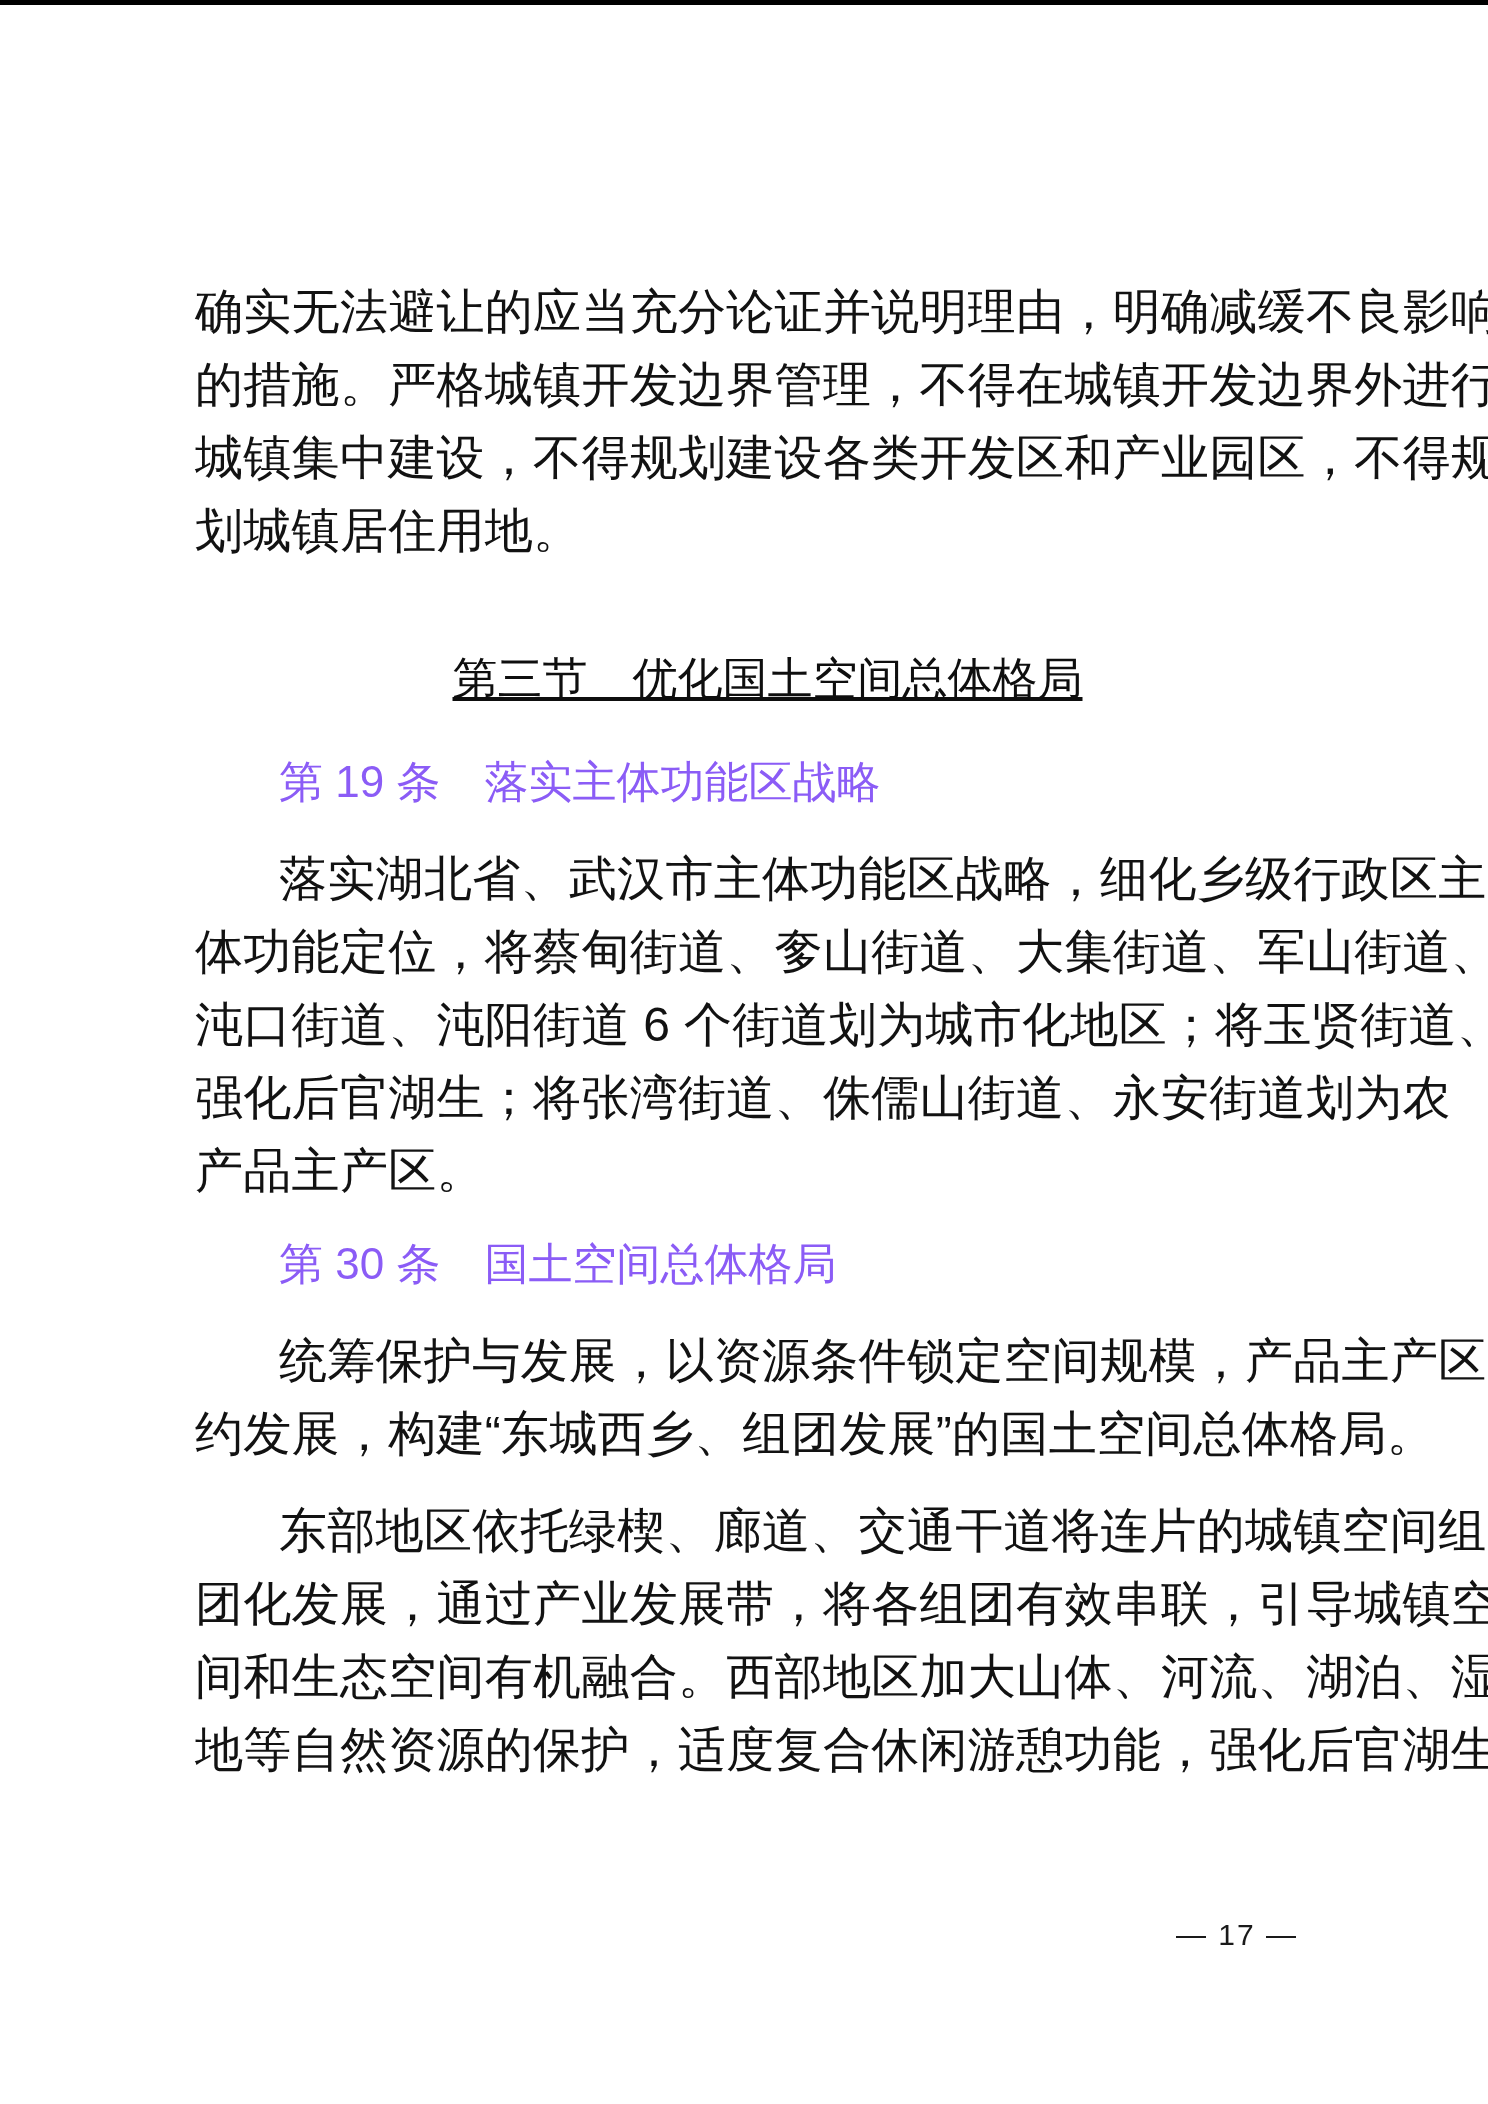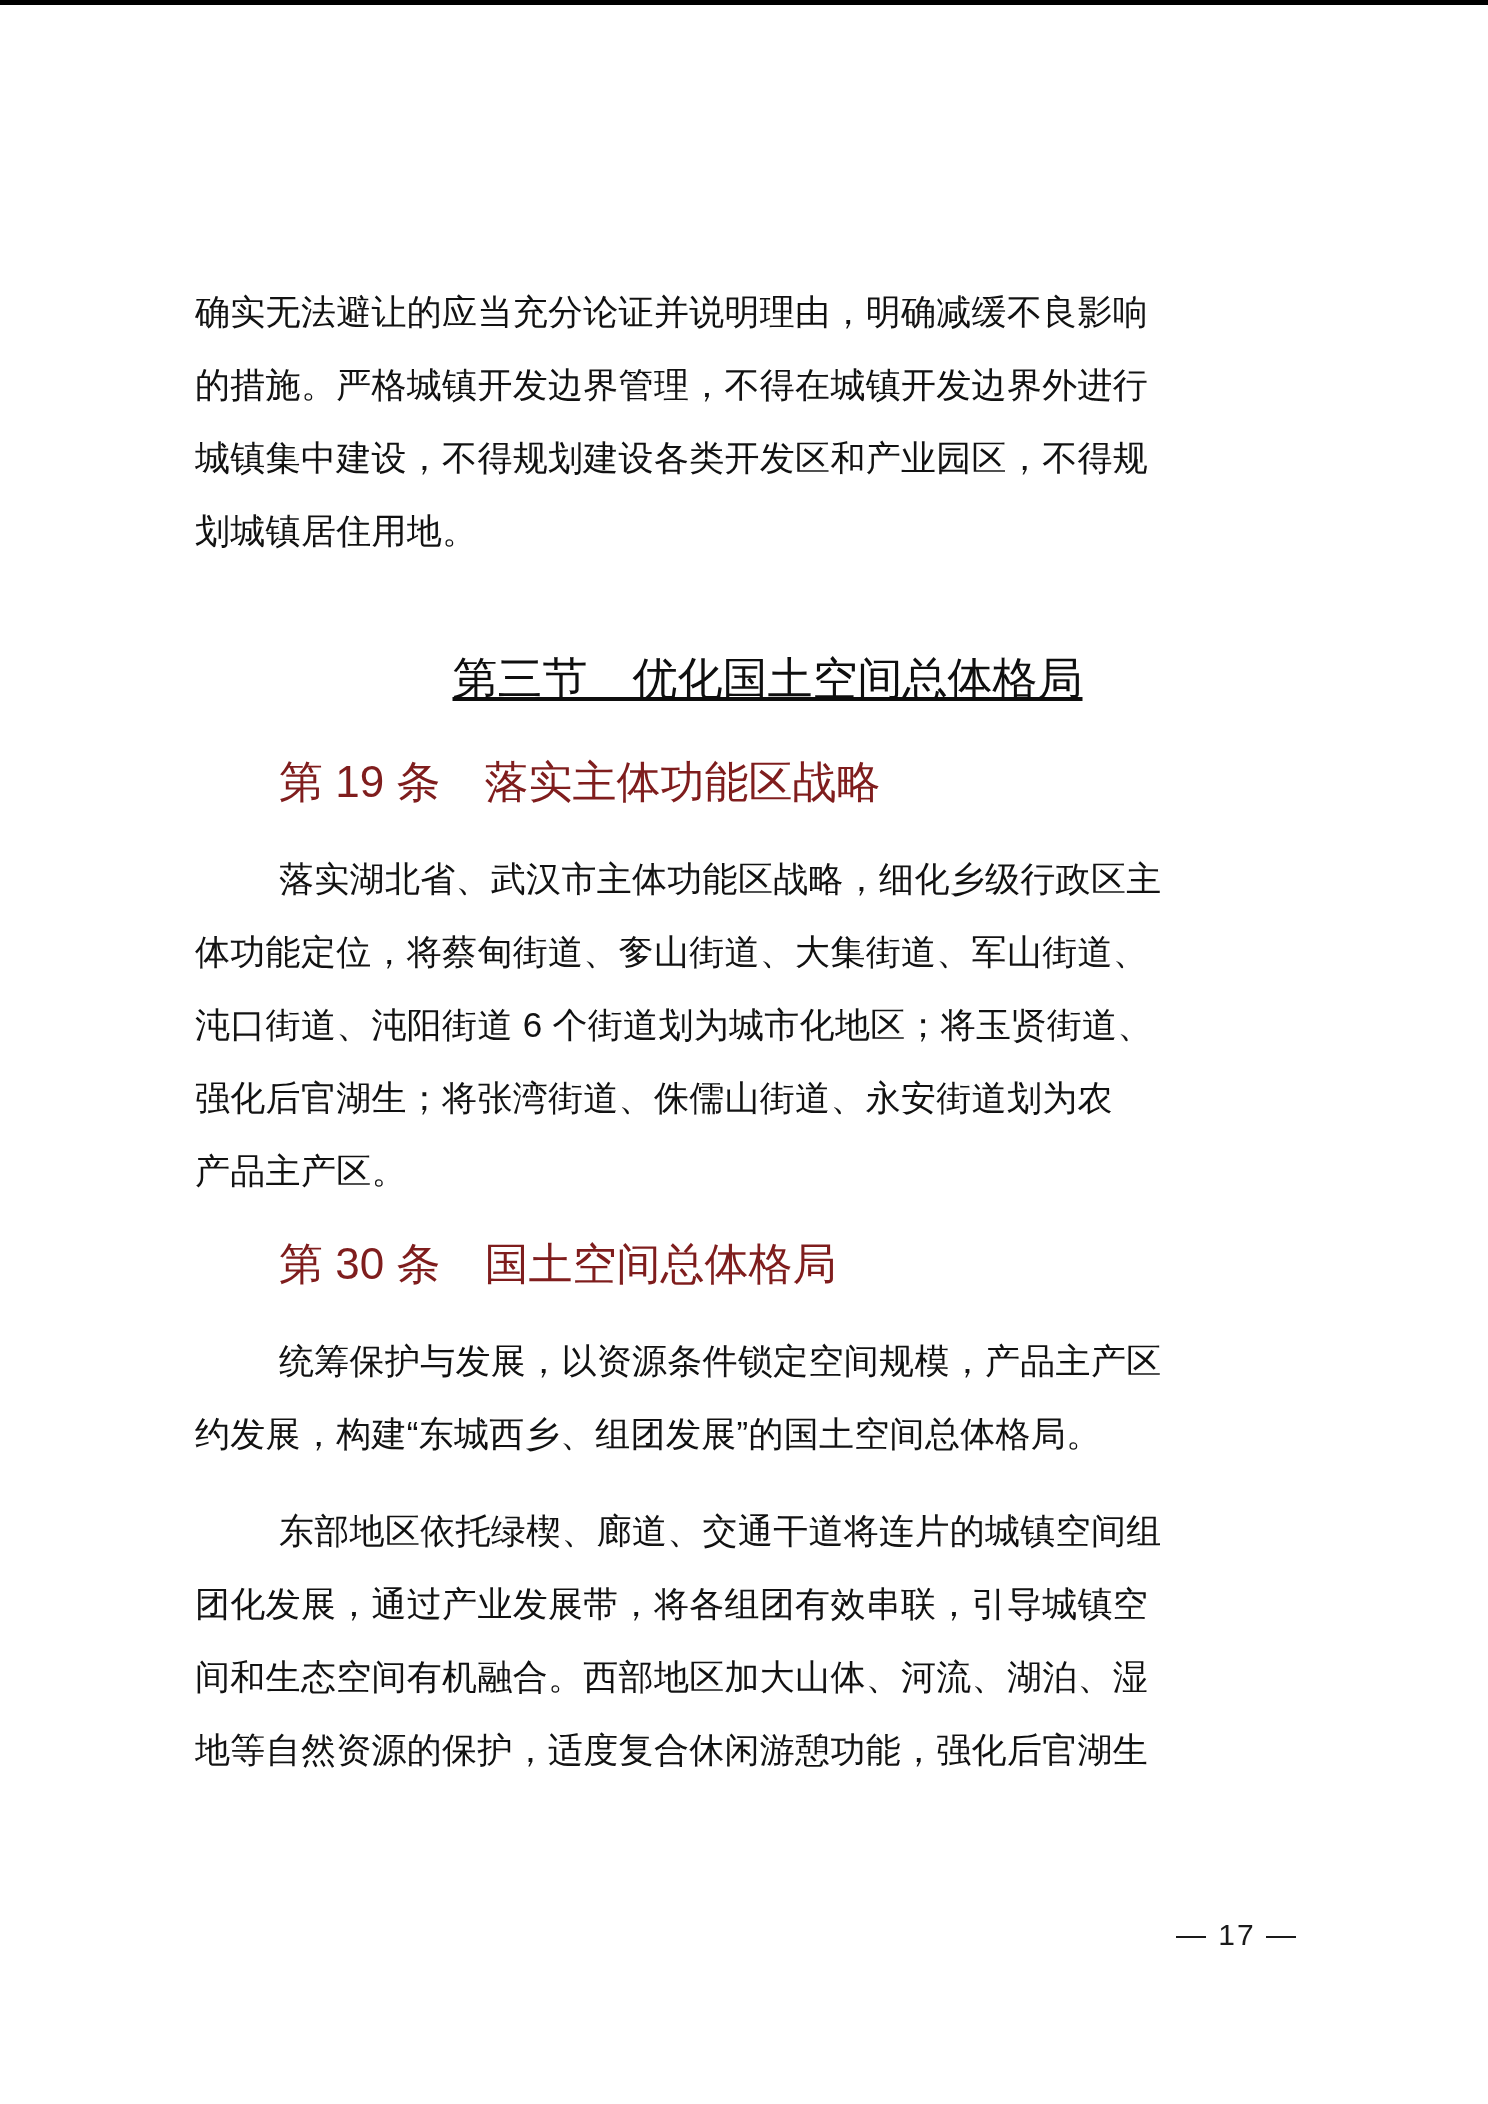--- a/index.html
+++ b/index.html
@@ -23,21 +23,21 @@
     height: 5px;
     background: #000000;
   }
   .content {
     position: absolute;
     top: 275px;
     left: 195px;
     width: 1145px;
   }
   .line {
-    font-size: 35px;
+    font-size: 48px;
     line-height: 73px;
     height: 73px;
     white-space: pre;
     letter-spacing: 0.3px;
     color: #121212;
   }
   .indent {
     text-indent: 84px;
   }
   .section-heading {
@@ -50,21 +50,21 @@
     color: #0e0e0e;
     text-decoration: underline;
   }
   .article-heading {
     margin-top: 30px;
     font-size: 44px;
     line-height: 73px;
     height: 73px;
     padding-left: 84px;
     white-space: pre;
-    color: #7f1d1d;
+    color: #8b5cf6;
   }
   .para {
     margin-top: 24px;
   }
   .footer {
     position: absolute;
     top: 1915px;
     right: 190px;
     font-size: 30px;
     line-height: 40px;

